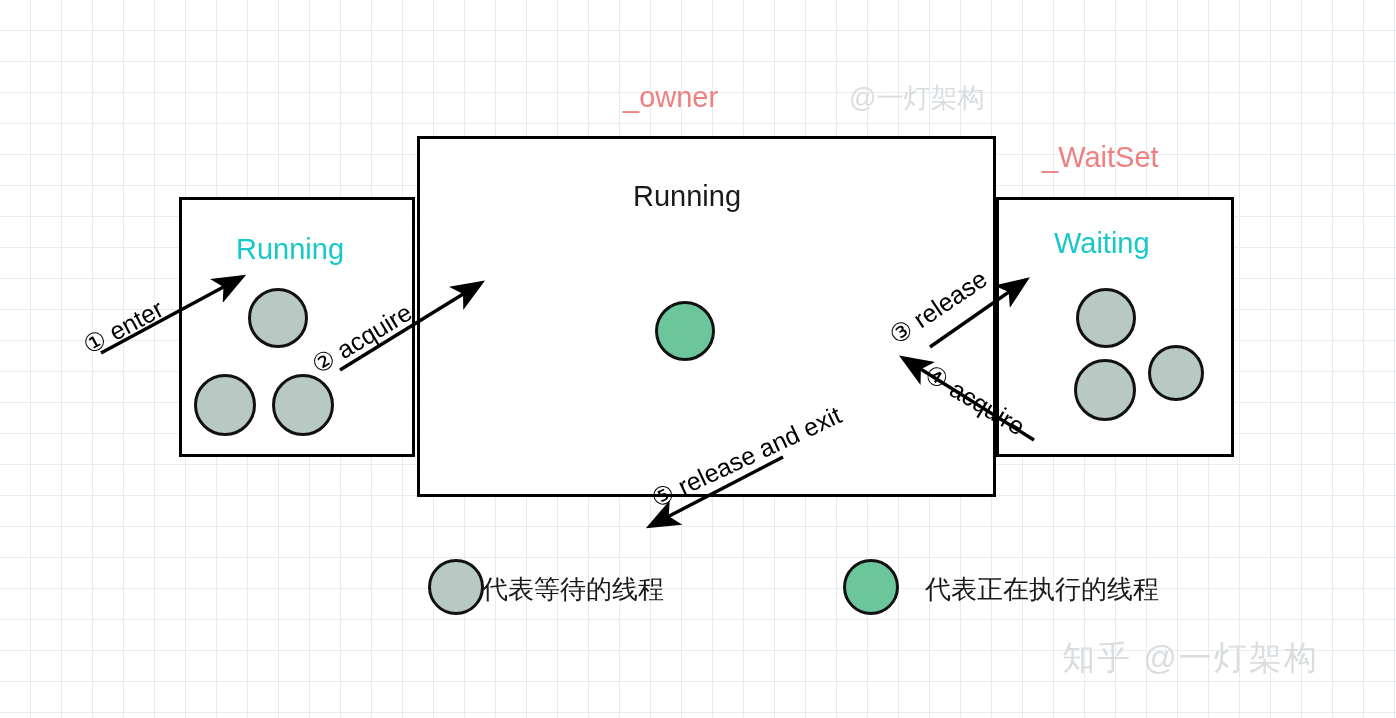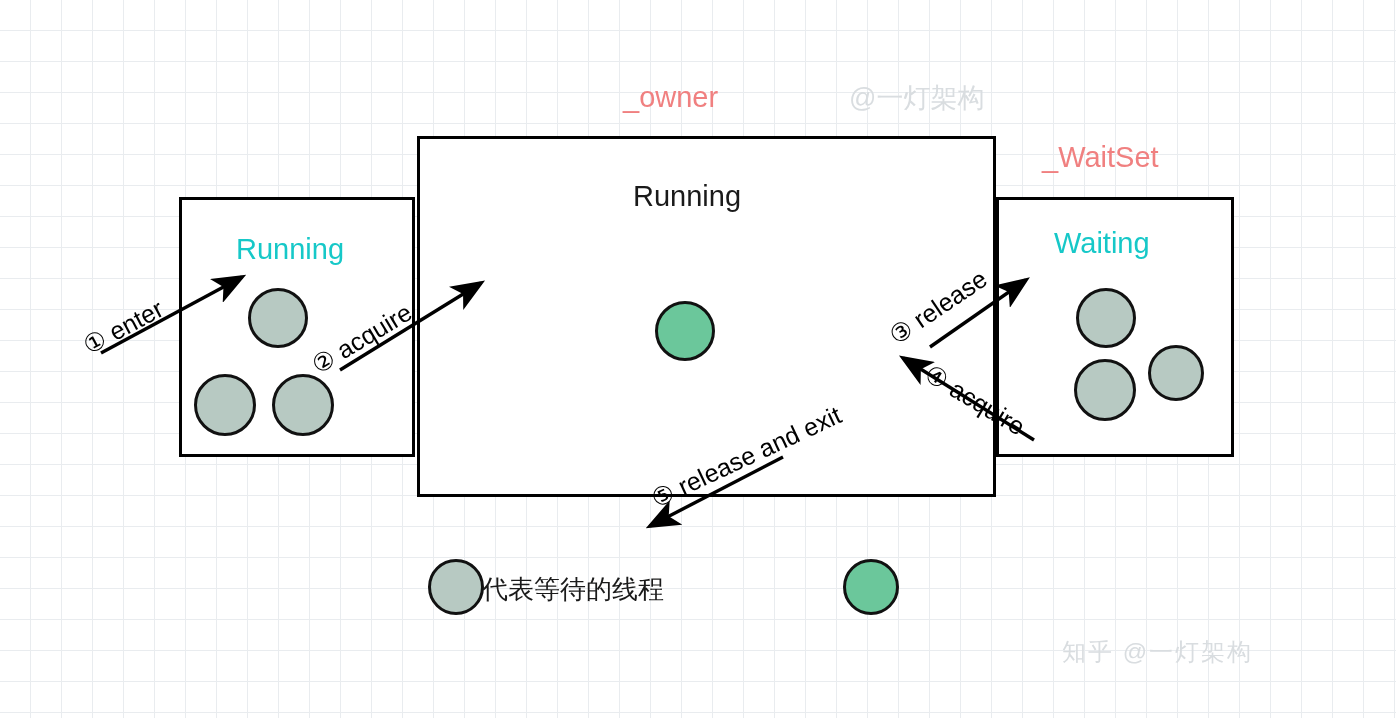--- a/index.html
+++ b/index.html
@@ -78,21 +78,21 @@
     color: #1a1a1a;
     font-size: 26px;
     white-space: nowrap;
   }
   .watermark {
     position: absolute;
     color: #d9dde0;
     white-space: nowrap;
   }
   #wm-top { font-size: 27px; left: 820px; top: 80px; margin-left: 29px; }
-  #wm-bottom { font-size: 24px; left: 1062px; top: 636px; letter-spacing: 2px; }
+  #wm-bottom { font-size: 33px; left: 1062px; top: 636px; letter-spacing: 2px; }
 </style>
 </head>
 <body>
 
 <div id="canvas">
 
   <div class="watermark" id="wm-top">@一灯架构</div>
   <div class="watermark" id="wm-bottom">知乎 @一灯架构</div>
 
   <div class="field-label" style="left:623px; top:81px;">_owner</div>
@@ -144,14 +144,15 @@
     <span>acquire</span>
   </div>
   <div class="arrow-label" style="left:653px; top:486px; transform: rotate(-25deg);">
     <span>⑤</span>
     <span>release and exit</span>
   </div>
 
   <div class="circle" style="left:428px; top:559px; width:56px; height:56px; background:#b7c9c2;"></div>
   <div class="legend-text" style="left:482px; top:572px;">代表等待的线程</div>
   <div class="circle" style="left:843px; top:559px; width:56px; height:56px; background:#6bc79b;"></div>
+  <div class="legend-text" style="left:925px; top:572px;">代表正在执行的线程</div>
 
 </div>
 
 </body></html>

